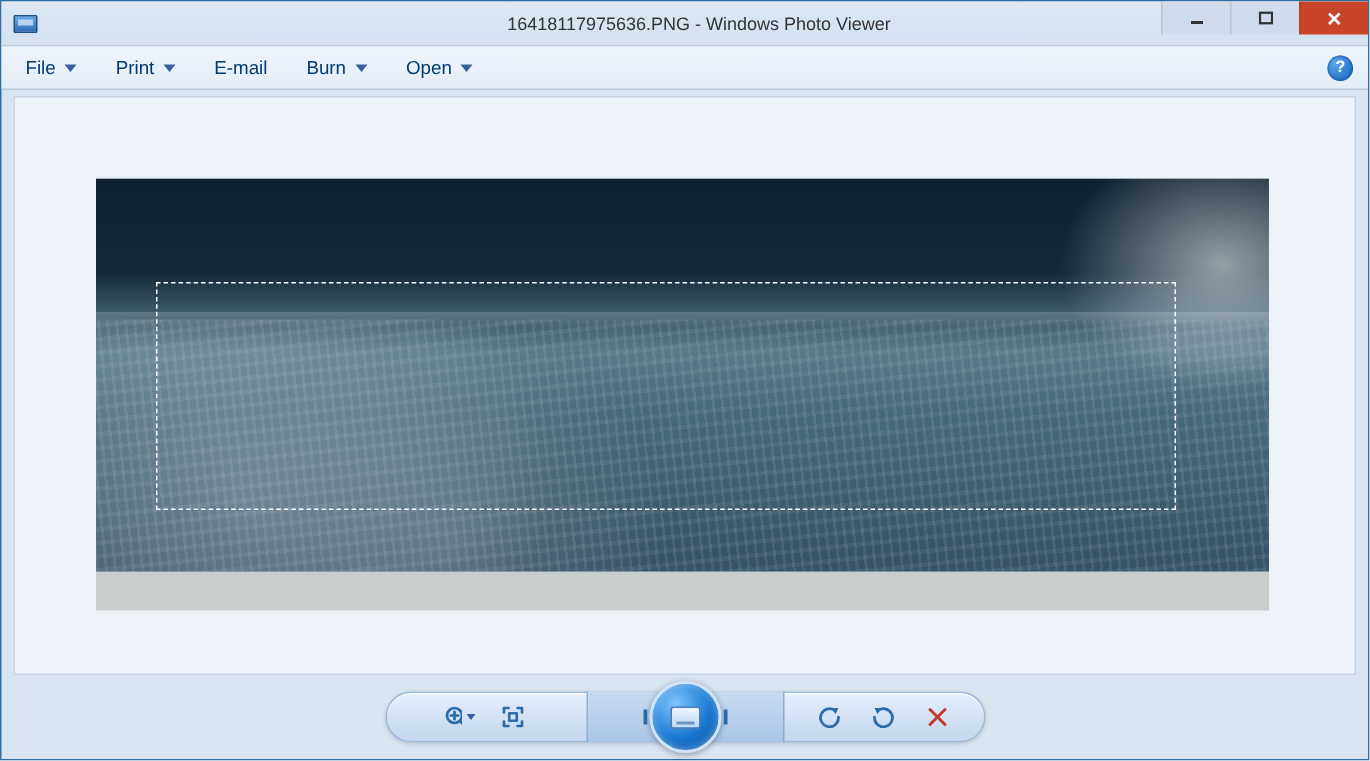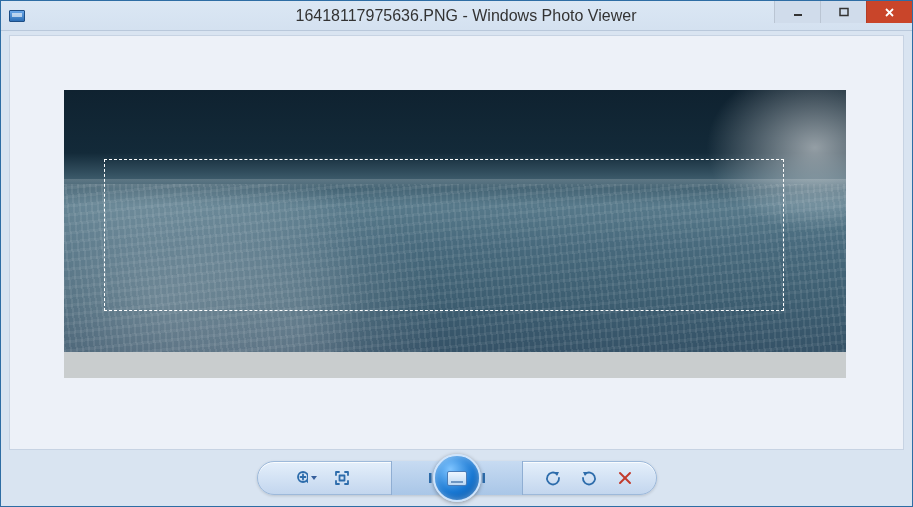--- a/index.html
+++ b/index.html
@@ -4,21 +4,21 @@
 <style>
   * { box-sizing: border-box; margin: 0; padding: 0; font-family: "Segoe UI", Tahoma, sans-serif; }
   body { width: 913px; height: 507px; overflow: hidden; background: #fff; }
 
   .window { width: 913px; height: 507px; border: 1px solid #2e6da4; background: #d9e4f1; display: flex; flex-direction: column; }
 
   
   .titlebar { height: 30px; background: linear-gradient(#dbe7f4,#d4e1f0); display: flex; align-items: center; position: relative; border-bottom: 1px solid #b9c8db; }
   .titlebar .app-icon { width: 16px; height: 12px; margin-left: 8px; background: linear-gradient(#6aa7e8,#2d6fb6); border: 1px solid #1d4e86; border-radius: 1px; position: relative; }
   .titlebar .app-icon::before { content:""; position:absolute; left:2px; top:2px; right:2px; height:4px; background:#fff; opacity:.6; }
-  .titlebar .title { position:absolute; left:0; right:0; text-align:center; font-size: 16px; color: #333; padding-left: 19px; }
+  .titlebar .title { position:absolute; left:0; right:0; text-align:center; font-size: 12px; color: #333; padding-left: 19px; }
   .titlebar .win-controls { position:absolute; right:0; top:0; height:22px; display:flex; }
   .win-btn { width: 46px; height: 22px; display:flex; align-items:center; justify-content:center; font-size: 11px; border-left:1px solid rgba(0,0,0,.1); }
   .win-btn.min { background:#d0dceb; }
   .win-btn.max { background:#d0dceb; }
   .win-btn.close { background:#c9452a; color:#fff; }
   .win-btn svg { display:block; }
 
   
   .menubar { height: 29px; background: linear-gradient(#eef4fb,#e4edf8); border-bottom: 1px solid #b8c9de; display:flex; align-items:center; padding: 0 10px; font-size: 12.5px; color: #003b73; position:relative; }
   .menu-item { padding: 3px 6px; display:flex; align-items:center; gap:6px; border-radius:3px; margin-right: 14px; cursor:default; }
@@ -91,20 +91,44 @@
       </div>
       <div class="win-btn close" title="Close">
         <svg width="11" height="11">
             <line x1="2" y1="2" x2="9" y2="9" stroke="#fff" stroke-width="1.8"></line>
             <line x1="9" y1="2" x2="2" y2="9" stroke="#fff" stroke-width="1.8"></line>
           </svg>
       </div>
     </div>
   </div>
 
+  <div class="menubar">
+    <div class="menu-item">
+      <span>File</span>
+        <span class="caret"></span>
+    </div>
+    <div class="menu-item">
+      <span>Print</span>
+        <span class="caret"></span>
+    </div>
+    <div class="menu-item">
+      <span>E-mail</span>
+    </div>
+    <div class="menu-item">
+      <span>Burn</span>
+        <span class="caret"></span>
+    </div>
+    <div class="menu-item">
+      <span>Open</span>
+        <span class="caret"></span>
+    </div>
+    <div class="help-icon">
+      <span>?</span>
+    </div>
+  </div>
 
   <div class="content">
     <div class="canvas">
       <div class="photo"></div>
       <div class="selection"></div>
     </div>
   </div>
 
   <div class="controls-wrap">
     <div class="controls">

